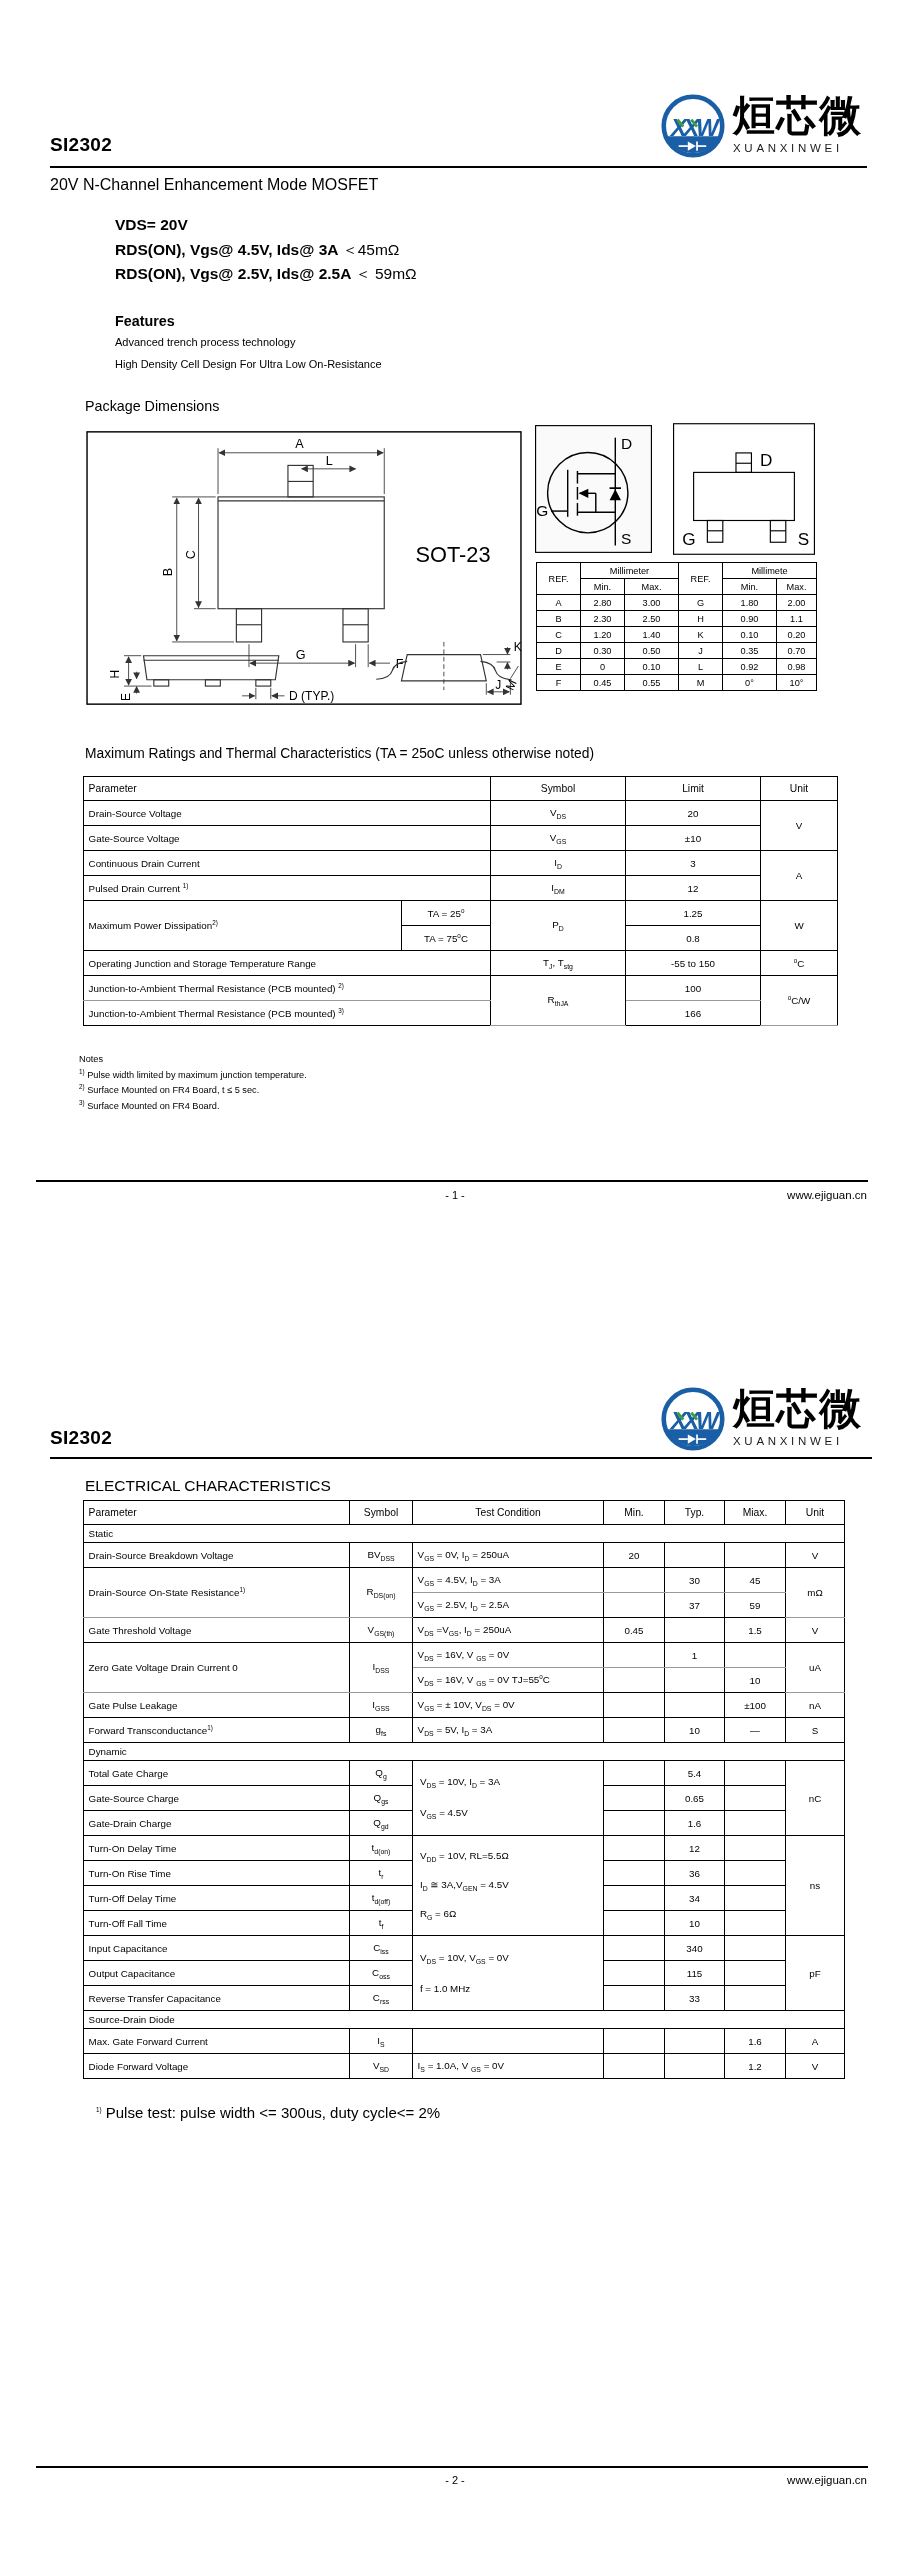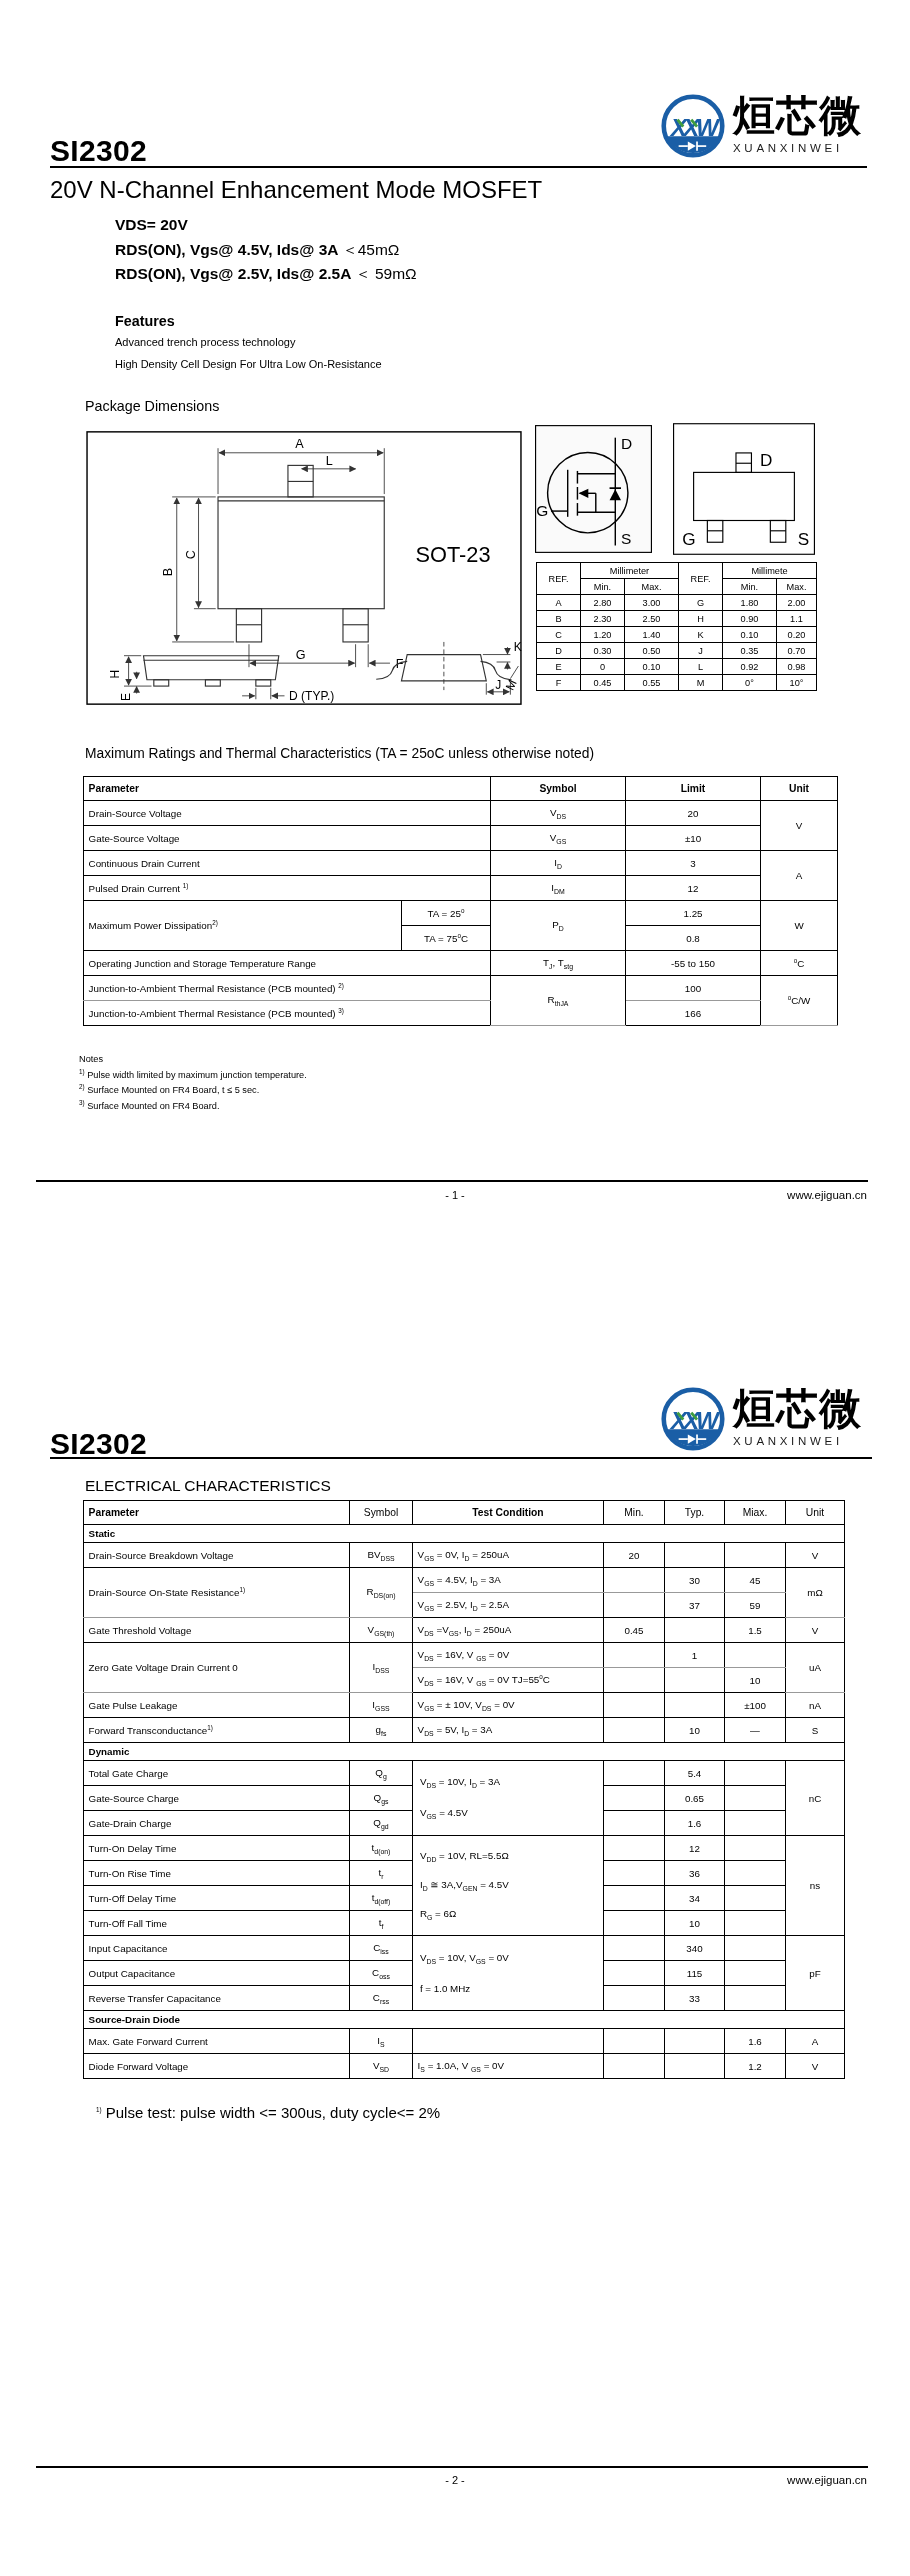--- a/index.html
+++ b/index.html
@@ -1,36 +1,36 @@
 <!DOCTYPE html>
 <html style="font-size:9.2px"><head>
 <meta charset="utf-8">
 <style>
   *{margin:0;padding:0;box-sizing:border-box}
   html,body{background:#fff}
   #doc{position:relative;width:910px;height:2576px;background:#fff;color:#000;
        font-family:"Liberation Sans",sans-serif;overflow:hidden}
   .abs{position:absolute}
-  .part{font-size:30px;font-weight:bold;letter-spacing:0.3px}
+  .part{font-size:19px;font-weight:bold;letter-spacing:0.3px}
   .rule{background:#000}
-  .doc-title{font-size:24px}
+  .doc-title{font-size:16px}
   .spec{font-size:15.5px;font-weight:bold;white-space:nowrap}
   .spec .val{font-weight:400}
   .feat-title{font-size:14.3px;font-weight:bold}
   .feat{font-size:11px}
   .sec-label{font-size:14.3px}
   .mr-title{font-size:13.8px}
   .ec-title{font-size:15.5px}
   sub{font-size:6.9px}
   sup{font-size:6.3px}
   table{border-collapse:collapse;table-layout:fixed;border:1.7px solid #000}
   td,th{border:1.1px solid #000;text-align:center;vertical-align:middle;font-size:9.8px;
         font-weight:400;padding:0 2.3px;overflow:hidden}
   th{font-size:10.3px}
-  .b{font-weight:bold}
+  .b{font-weight:normal}
   .left{text-align:left;padding-left:4.6px}
   .mr-table td{height:25px}
   .mr-table .hdr th{height:24px;border-bottom:1.7px solid #000}
   .ec-table td{height:25px;font-size:9.8px}
   .ec-table .hdr th{height:24px;border-bottom:1.7px solid #000}
   .ec-table tr.sec td{height:18px;border-top:1.7px solid #000;border-bottom:1.7px solid #000}
   tr.gsep td{border-top:1.7px solid #000}
   tr.presub td{border-bottom:0.6px solid #999}
   tr.sub td{border-top:0.6px solid #999}
   .dim-table td{height:16px;font-size:9.2px;padding:0 1.1px}

